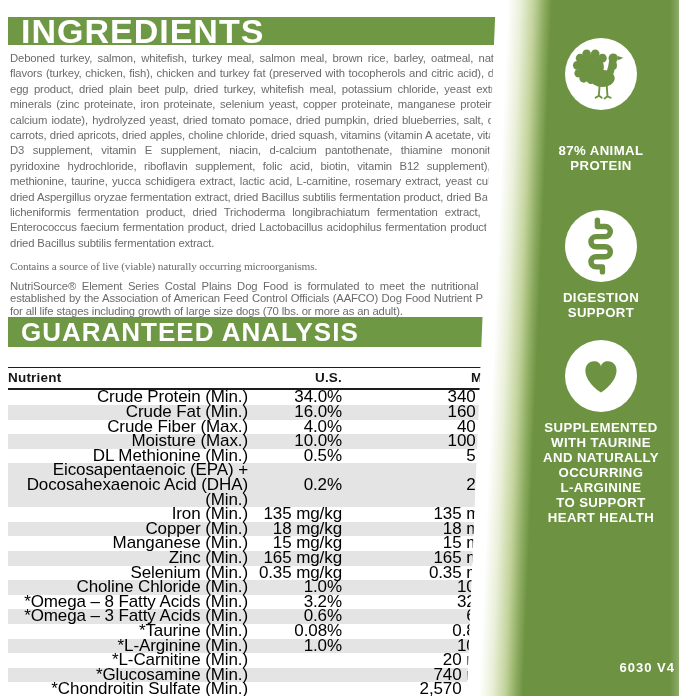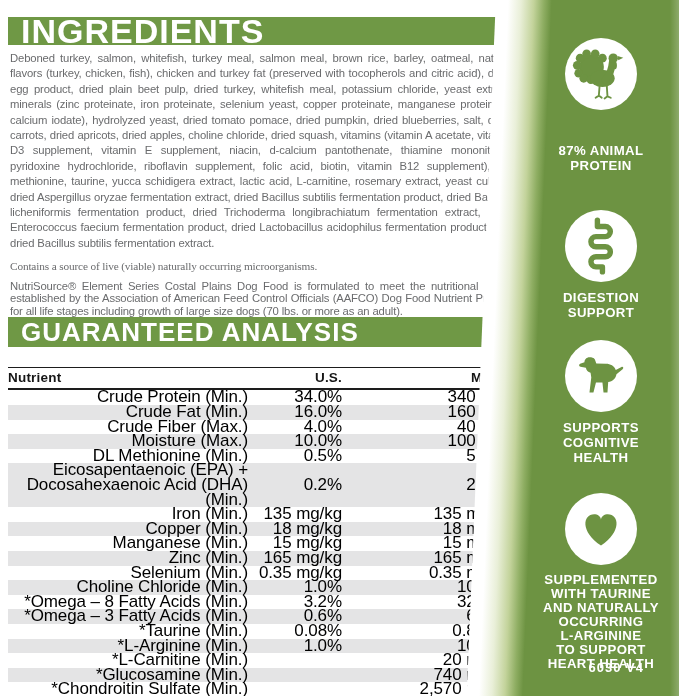--- a/index.html
+++ b/index.html
@@ -70,21 +70,21 @@
   .badge:nth-child(3){margin-top:20px;}
   .badge:nth-child(4){margin-top:28px;}
   .bicon{width:72px;height:72px;}
   .bicon svg{width:72px;height:72px;display:block;}
   .blabel{
     margin-top:8px;color:#ffffff;font-weight:bold;font-size:13.2px;line-height:15px;
     letter-spacing:0.4px;text-align:center;white-space:pre-line;
   }
   .badge:nth-child(4) .blabel{line-height:14px;}
   .code{
-    position:absolute;right:35px;top:660px;color:#ffffff;font-weight:bold;
+    position:absolute;right:4px;top:660px;color:#ffffff;font-weight:bold;
     font-size:13px;letter-spacing:1px;
   }
 </style>
 </head>
 <body>
 
 <div class="page">
 
   <div class="main">
     <div class="banner b1">
@@ -251,31 +251,20 @@
     <div class="bicon">
             <svg viewBox="0 0 100 100">
               <circle cx="50" cy="50" r="50" fill="#fff"></circle>
      <path d="M45,14 v9 h11 a7,7 0 0 1 0,14 h-13 a7,7 0 0 0 0,14 h13 a7,7 0 0 1 0,14 h-13 a7,7 0 0 0 0,14 h9 v7" fill="none" stroke="#6d9342" stroke-width="7.5" stroke-linecap="round" stroke-linejoin="round"></path>
             </svg>
           </div>
     <div class="blabel">DIGESTION
 SUPPORT</div>
   </div>
 
-  <div class="badge">
-    <div class="bicon">
-            <svg viewBox="0 0 100 100">
-              <circle cx="50" cy="50" r="50" fill="#fff"></circle>
-     <path fill="#6d9342" d="M34,24 C30,24 27,27 27,31 L21,33 C19,34 19,36.5 21.5,37 L29,38.5 C29.5,42 32,44.5 35.5,45.5 L36.5,52 L34,73 L39.5,73 L43,59 L52,59 L53.5,73 L59,73 L60,58.5 C66,57.5 70.5,53.5 71.5,47.5 L80,40.5 C82,39 80.5,36.5 78.5,37.5 L70.5,41.5 C68.5,36 63,33 57,33 L43.5,32.5 L41.5,27 C40,24.5 37,24 34,24 Z"></path>
-            </svg>
-          </div>
-    <div class="blabel">SUPPORTS
-COGNITIVE
-HEALTH</div>
-  </div>
 
   <div class="badge">
     <div class="bicon">
             <svg viewBox="0 0 100 100">
               <circle cx="50" cy="50" r="50" fill="#fff"></circle>
      <path fill="#6d9342" d="M50,73 C20,53 25,28 42,29.5 C47.5,30 50,34.5 50,37 C50,34.5 52.5,30 58,29.5 C75,28 80,53 50,73 Z"></path>
             </svg>
           </div>
     <div class="blabel">SUPPLEMENTED
 WITH TAURINE

